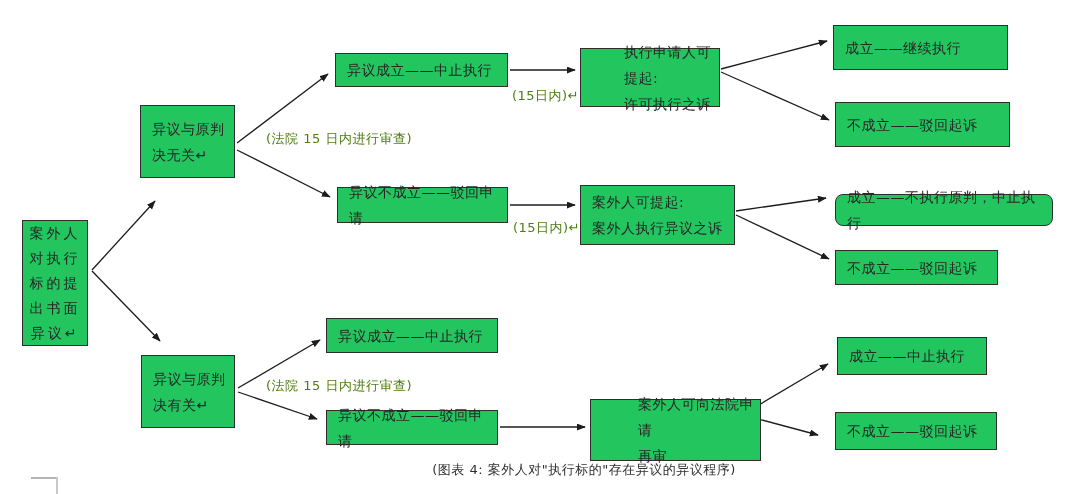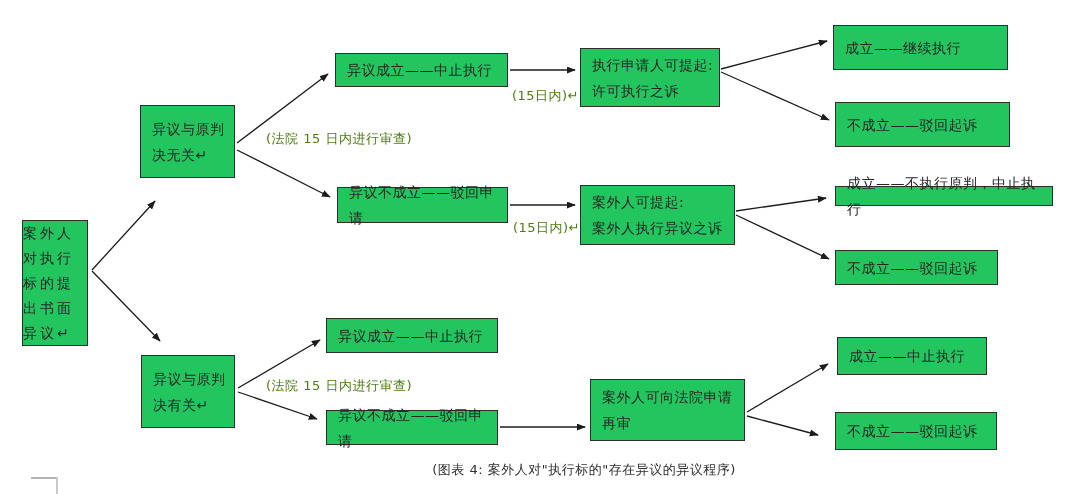--- a/index.html
+++ b/index.html
@@ -11,21 +11,21 @@
   .wires{position:absolute;left:0;top:0;width:1080px;height:494px;}
   .node{
     position:absolute;box-sizing:border-box;border:1px solid #2e2e2e;background:#22c55e;
     display:flex;align-items:center;
   }
   .node .txt{
     white-space:pre-line;font-size:14px;line-height:26px;
     padding:0 4px 0 11px;letter-spacing:0.5px;
   }
   .node-root .txt{
-    width:100%;text-align:left;padding:0;line-height:25px;letter-spacing:3px;
+    width:100%;text-align:center;padding:0;line-height:25px;letter-spacing:3px;
   }
   .ann{
     position:absolute;font-size:13px;white-space:nowrap;color:#4d7c0f;letter-spacing:0.5px;
   }
   .caption{
     position:absolute;left:184px;top:461px;width:800px;text-align:center;
     font-size:13px;color:#303030;letter-spacing:0.5px;
   }
   .corner-h{position:absolute;left:31px;top:477px;width:27px;height:2px;background:#b4b4b4;}
   .corner-v{position:absolute;left:56px;top:477px;width:2px;height:17px;background:#c8c8c8;}
@@ -70,21 +70,21 @@
 
   <div class="node" style="left:140px;top:105px;width:95px;height:73px;">
     <span class="txt">异议与原判
 决无关↵</span>
   </div>
 
   <div class="node" style="left:335px;top:53px;width:173px;height:34px;">
     <span class="txt">异议成立——中止执行</span>
   </div>
 
-  <div class="node" style="left:580px;top:48px;width:140px;height:59px;">
+  <div class="node" style="left:580px;top:48px;width:140px;height:59px;padding-left:32px;">
     <span class="txt">执行申请人可提起:
 许可执行之诉</span>
   </div>
 
   <div class="node" style="left:833px;top:25px;width:175px;height:45px;">
     <span class="txt">成立——继续执行</span>
   </div>
 
   <div class="node" style="left:835px;top:102px;width:175px;height:45px;">
     <span class="txt">不成立——驳回起诉</span>
@@ -92,42 +92,42 @@
 
   <div class="node" style="left:337px;top:187px;width:171px;height:36px;">
     <span class="txt">异议不成立——驳回申请</span>
   </div>
 
   <div class="node" style="left:580px;top:185px;width:155px;height:60px;">
     <span class="txt">案外人可提起:
 案外人执行异议之诉</span>
   </div>
 
-  <div class="node" style="left:835px;top:186px;width:218px;height:20px;">
+  <div class="node" style="left:835px;top:194px;width:218px;height:32px;border-radius:8px;">
     <span class="txt">成立——不执行原判，中止执行</span>
   </div>
 
   <div class="node" style="left:835px;top:250px;width:163px;height:35px;">
     <span class="txt">不成立——驳回起诉</span>
   </div>
 
   <div class="node" style="left:141px;top:355px;width:94px;height:73px;">
     <span class="txt">异议与原判
 决有关↵</span>
   </div>
 
   <div class="node" style="left:326px;top:318px;width:172px;height:35px;">
     <span class="txt">异议成立——中止执行</span>
   </div>
 
   <div class="node" style="left:326px;top:410px;width:172px;height:35px;">
     <span class="txt">异议不成立——驳回申请</span>
   </div>
 
-  <div class="node" style="left:590px;top:379px;width:155px;height:62px;">
+  <div class="node" style="left:590px;top:399px;width:171px;height:62px;padding-left:36px;">
     <span class="txt">案外人可向法院申请
 再审</span>
   </div>
 
   <div class="node" style="left:837px;top:337px;width:150px;height:38px;">
     <span class="txt">成立——中止执行</span>
   </div>
 
   <div class="node" style="left:835px;top:412px;width:162px;height:38px;">
     <span class="txt">不成立——驳回起诉</span>

